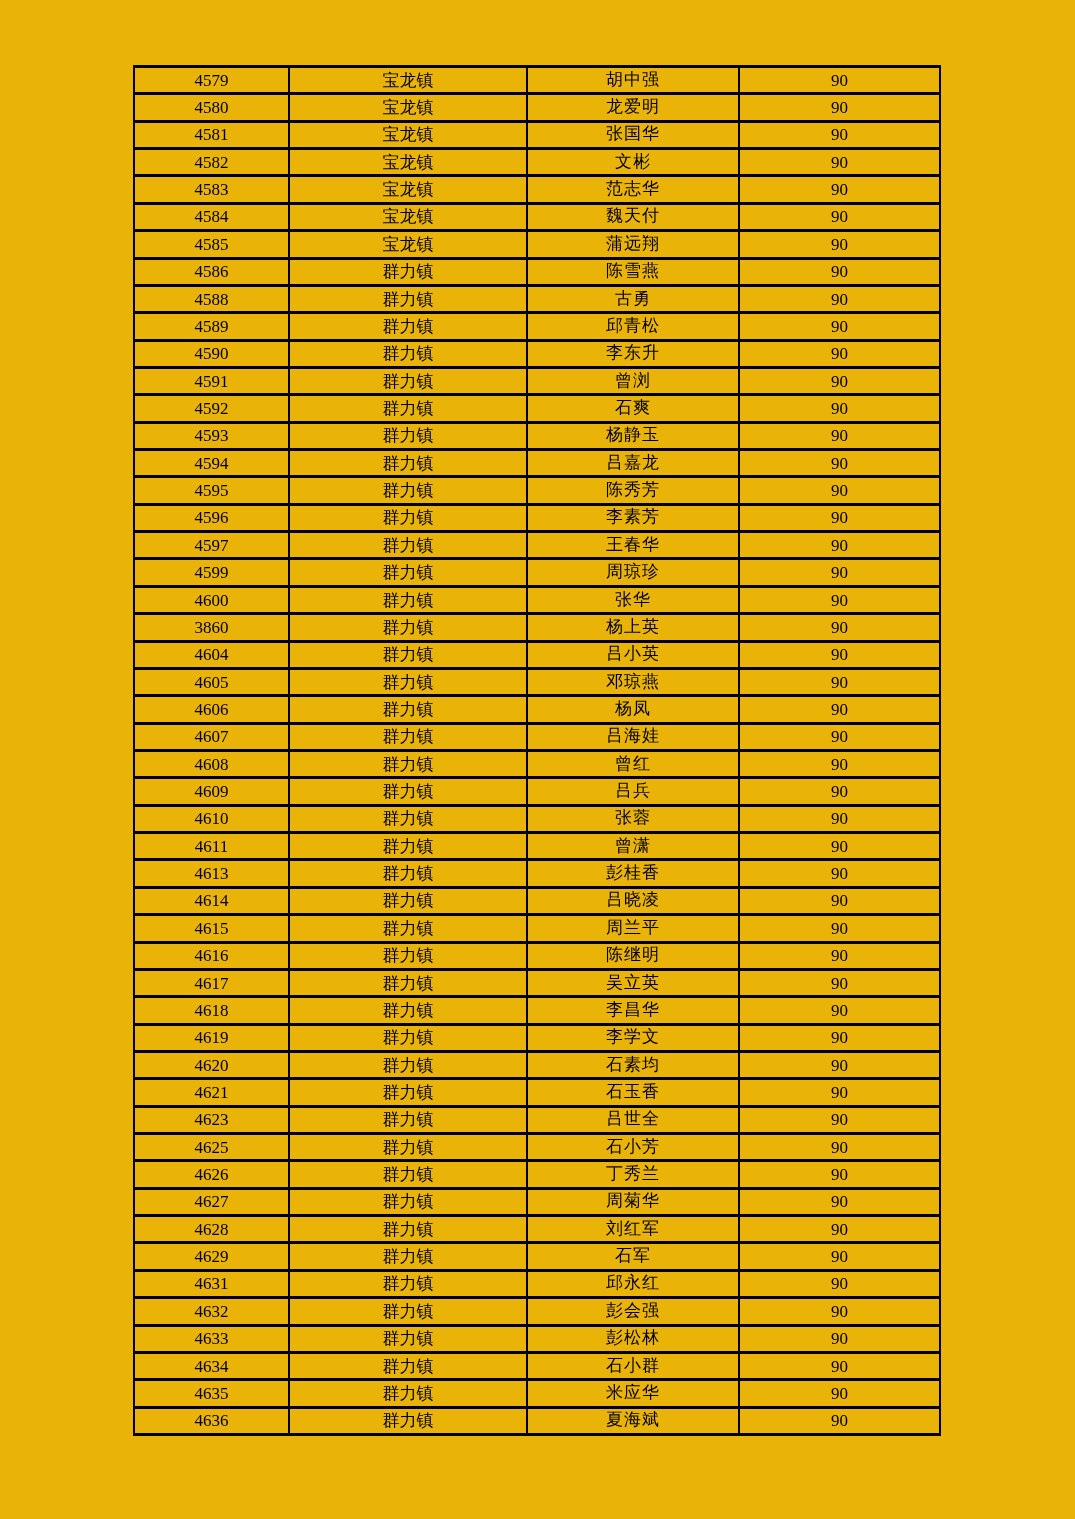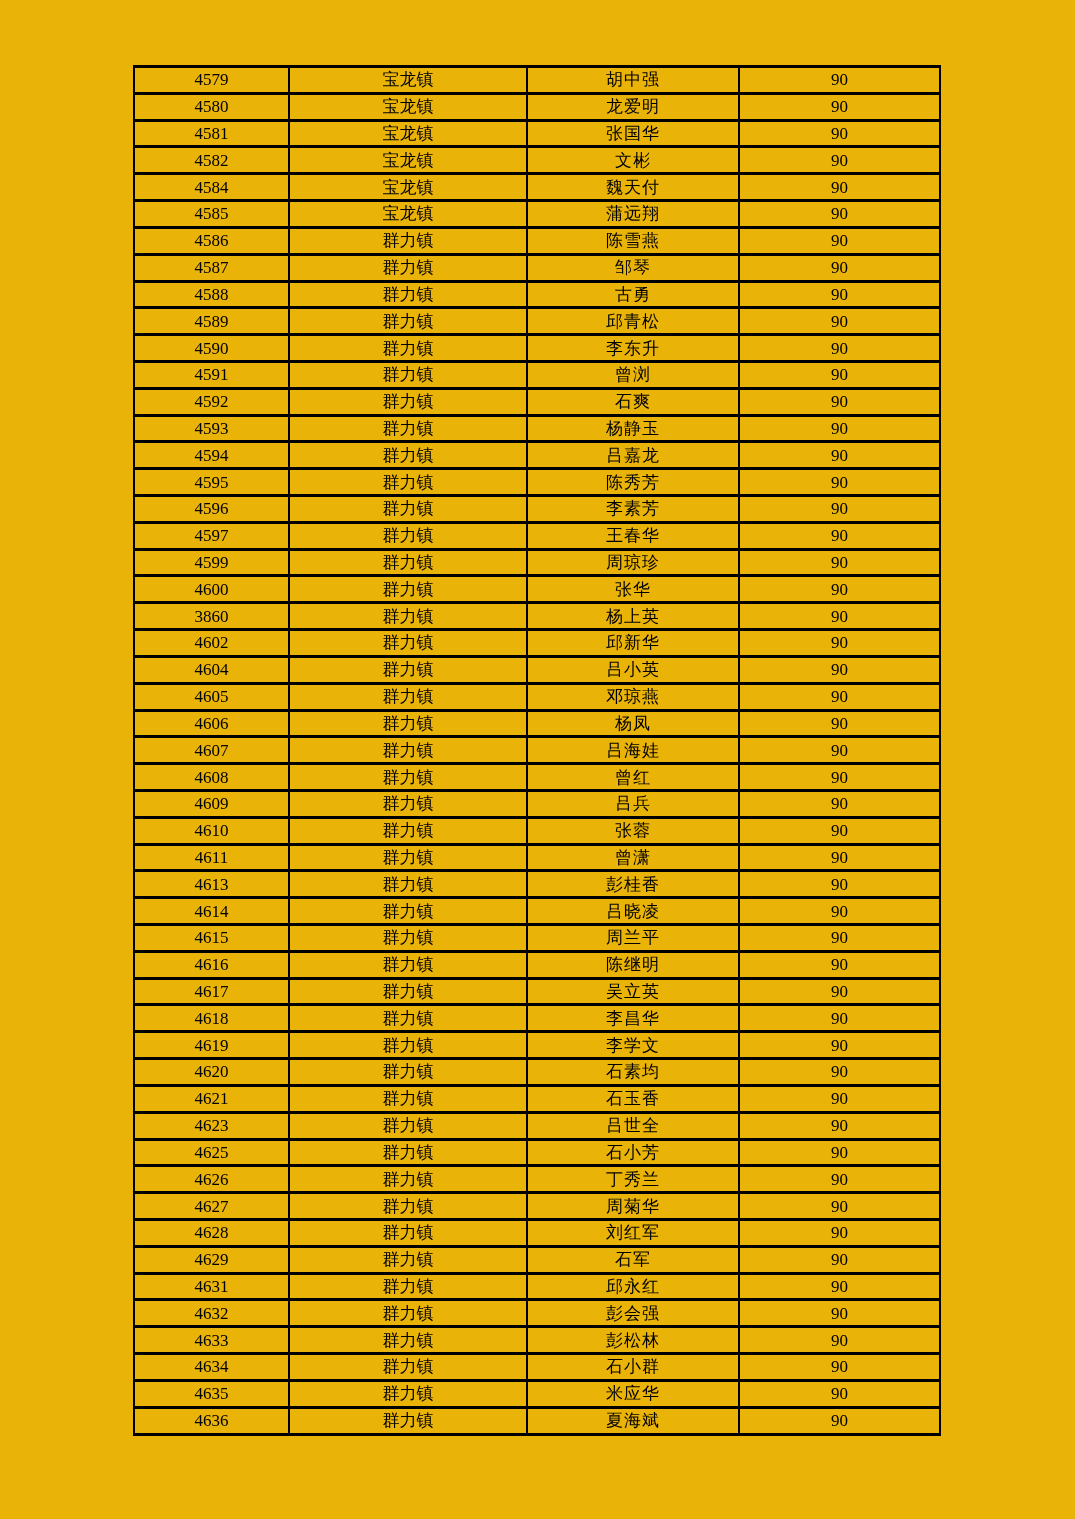--- a/index.html
+++ b/index.html
@@ -35,21 +35,21 @@
     text-align: center;
     vertical-align: middle;
     font-size: 17px;
     line-height: 1;
     color: #000000;
     height: 23.6px;
     overflow: hidden;
     white-space: nowrap;
     padding: 0;
   }
-  table.score-table td.name-cell { letter-spacing: 1px; }
+  table.score-table td.name-cell { letter-spacing: 1px; font-family: Liberation Mono, monospace; }
 </style>
 </head>
 <body>
 
 <div class="page">
   <table class="score-table">
     <colgroup>
       <col class="c-serial">
       <col class="c-town">
       <col class="c-name">
@@ -74,44 +74,44 @@
           <td class="name-cell">张国华</td>
           <td>90</td>
         </tr>
         <tr>
           <td>4582</td>
           <td>宝龙镇</td>
           <td class="name-cell">文彬</td>
           <td>90</td>
         </tr>
         <tr>
+          <td>4583</td>
+          <td>宝龙镇</td>
+          <td class="name-cell">范志华</td>
+          <td>90</td>
+        </tr>
+        <tr>
           <td>4584</td>
           <td>宝龙镇</td>
           <td class="name-cell">魏天付</td>
           <td>90</td>
         </tr>
         <tr>
           <td>4585</td>
           <td>宝龙镇</td>
           <td class="name-cell">蒲远翔</td>
           <td>90</td>
         </tr>
         <tr>
           <td>4586</td>
           <td>群力镇</td>
           <td class="name-cell">陈雪燕</td>
           <td>90</td>
         </tr>
         <tr>
-          <td>4587</td>
-          <td>群力镇</td>
-          <td class="name-cell">邹琴</td>
-          <td>90</td>
-        </tr>
-        <tr>
           <td>4588</td>
           <td>群力镇</td>
           <td class="name-cell">古勇</td>
           <td>90</td>
         </tr>
         <tr>
           <td>4589</td>
           <td>群力镇</td>
           <td class="name-cell">邱青松</td>
           <td>90</td>
@@ -173,26 +173,20 @@
         <tr>
           <td>4600</td>
           <td>群力镇</td>
           <td class="name-cell">张华</td>
           <td>90</td>
         </tr>
         <tr>
           <td>3860</td>
           <td>群力镇</td>
           <td class="name-cell">杨上英</td>
-          <td>90</td>
-        </tr>
-        <tr>
-          <td>4602</td>
-          <td>群力镇</td>
-          <td class="name-cell">邱新华</td>
           <td>90</td>
         </tr>
         <tr>
           <td>4604</td>
           <td>群力镇</td>
           <td class="name-cell">吕小英</td>
           <td>90</td>
         </tr>
         <tr>
           <td>4605</td>

